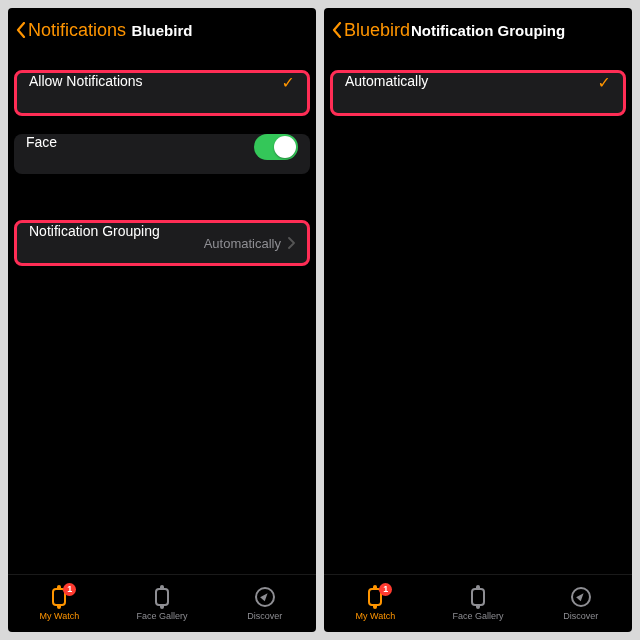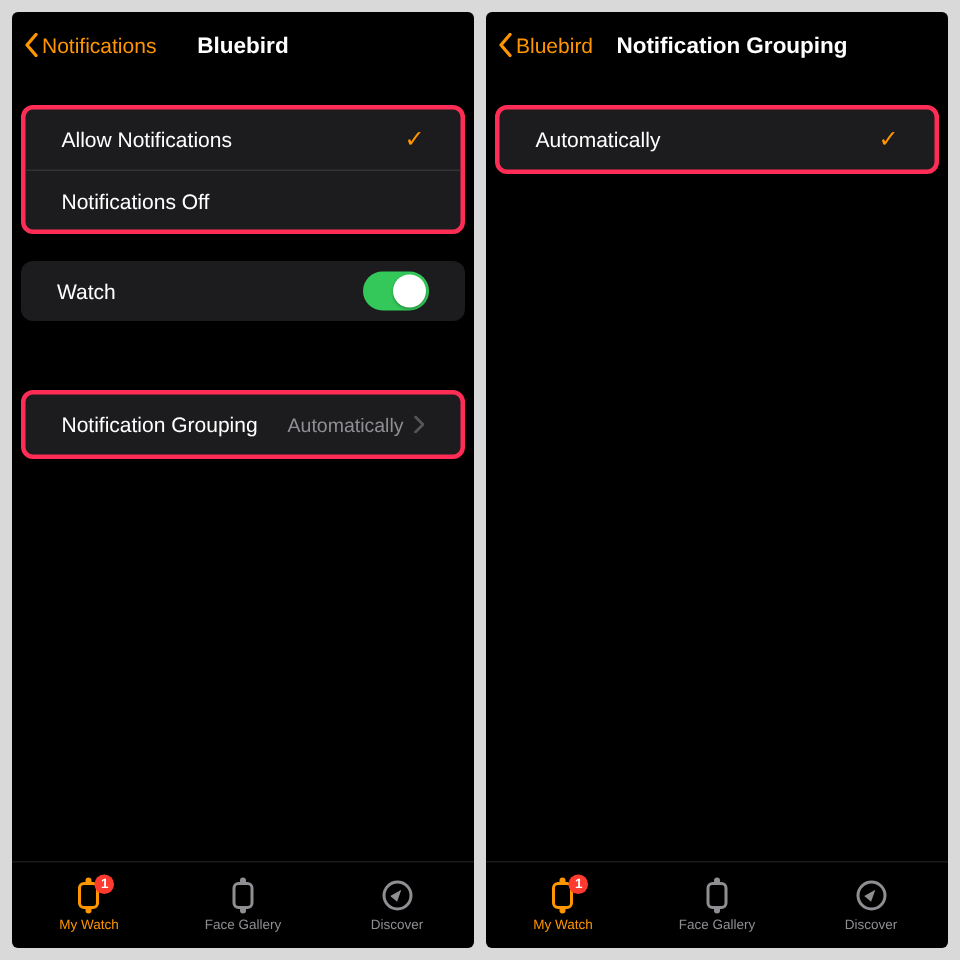--- a/index.html
+++ b/index.html
@@ -22,21 +22,21 @@
   .nav {
     height: 44px;
     display: flex;
     align-items: center;
     position: relative;
     padding: 0 8px;
   }
   .back {
     display: flex; align-items: center;
     color: #ff9500;
-    font-size: 14px;
+    font-size: 18px;
     cursor: pointer;
   }
   .back svg { margin-right: 2px; }
   .title {
     position: absolute;
     left: 0; right: 0;
     text-align: center;
     color: #fff;
     font-size: 15px;
     font-weight: 600;
@@ -50,23 +50,22 @@
   .group {
     margin-top: 18px;
     border-radius: 8px;
     overflow: hidden;
     background: #1c1c1e;
   }
   .group.hl { border: 3px solid #ff2d55; }
   .group.single-hl { border: 3px solid #ff2d55; }
   .row {
     min-height: 40px;
-    padding: 0 24px;
-    display: flex;
-    align-items: center;
+    padding: 0 12px;
+    display: flex;
     justify-content: space-between;
     color: #fff;
     font-size: 14px;
     border-top: 1px solid #333;
     cursor: pointer;
   }
   .row:first-child { border-top: none; }
   .row .right {
     display: flex; align-items: center; gap: 6px;
     color: #8e8e93;
@@ -155,28 +154,25 @@
     <div class="title">Bluebird</div>
   </div>
 
   <div class="content">
 
     <div class="group hl">
       <div class="row">
         <span>Allow Notifications</span>
         <span class="check">✓</span>
       </div>
-      <div class="row">
-        <span>Notifications Off</span>
-      </div>
     </div>
 
     <div class="group">
       <div class="row">
-        <span>Watch</span>
+        <span>Face</span>
         <div class="toggle">
           <div class="knob"></div>
         </div>
       </div>
     </div>
 
     <div style="height:28px"></div>
 
     <div class="group single-hl">
       <div class="row">

